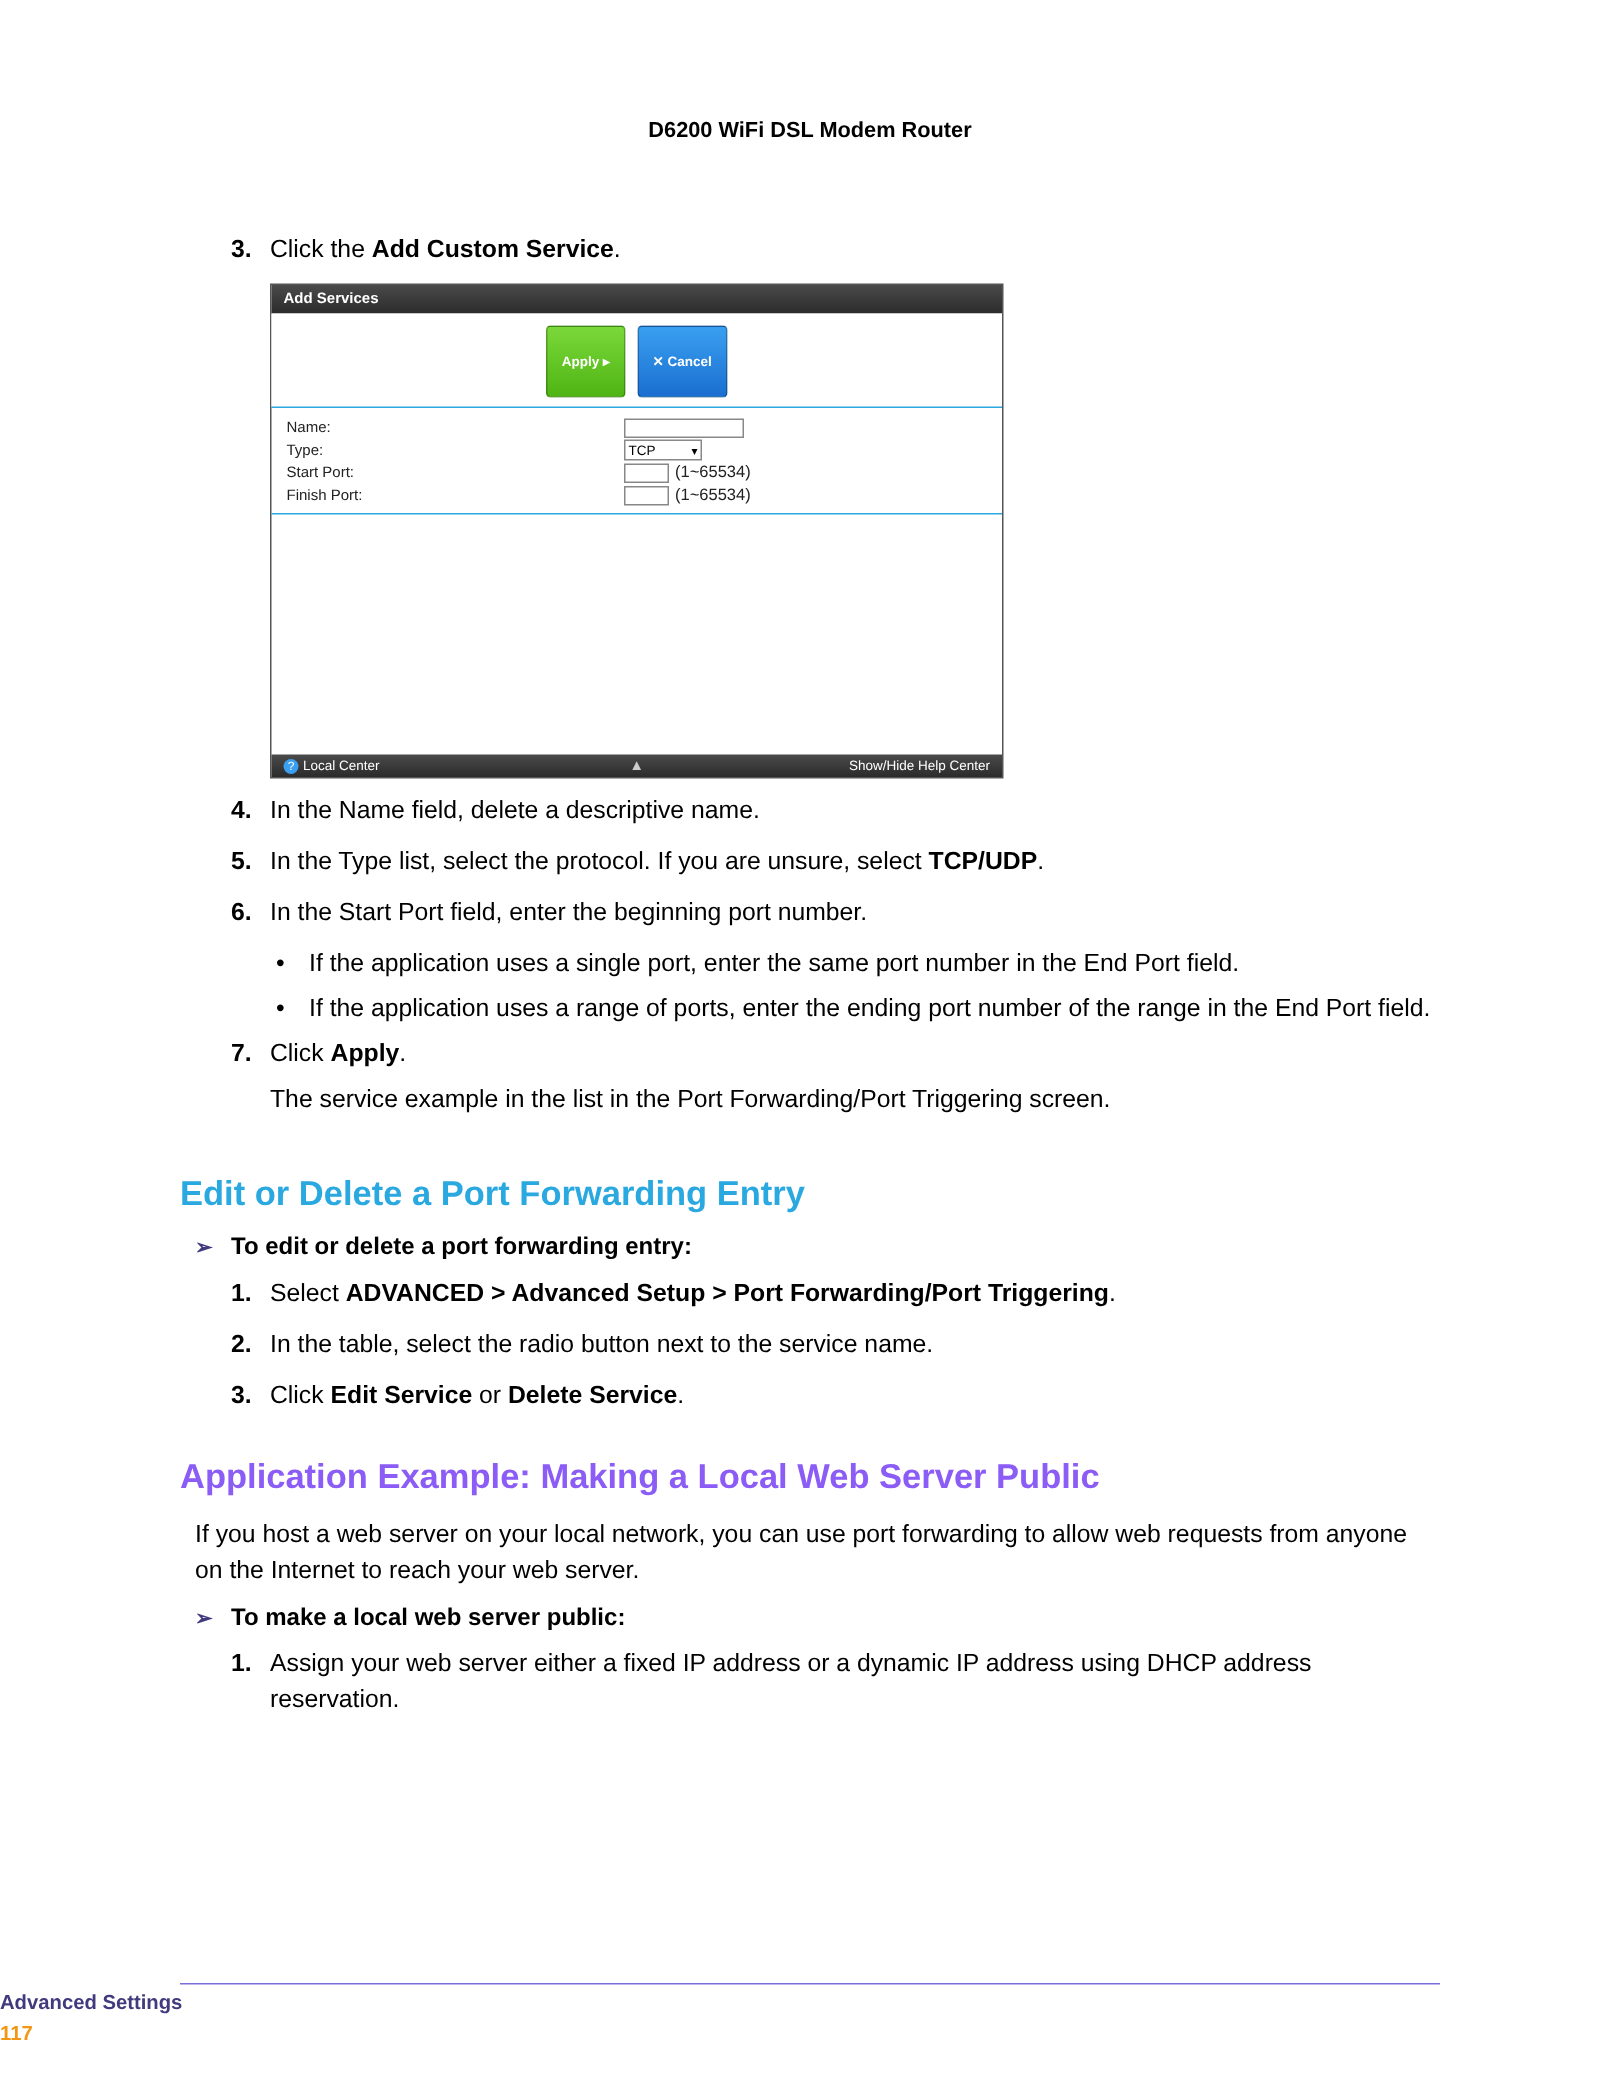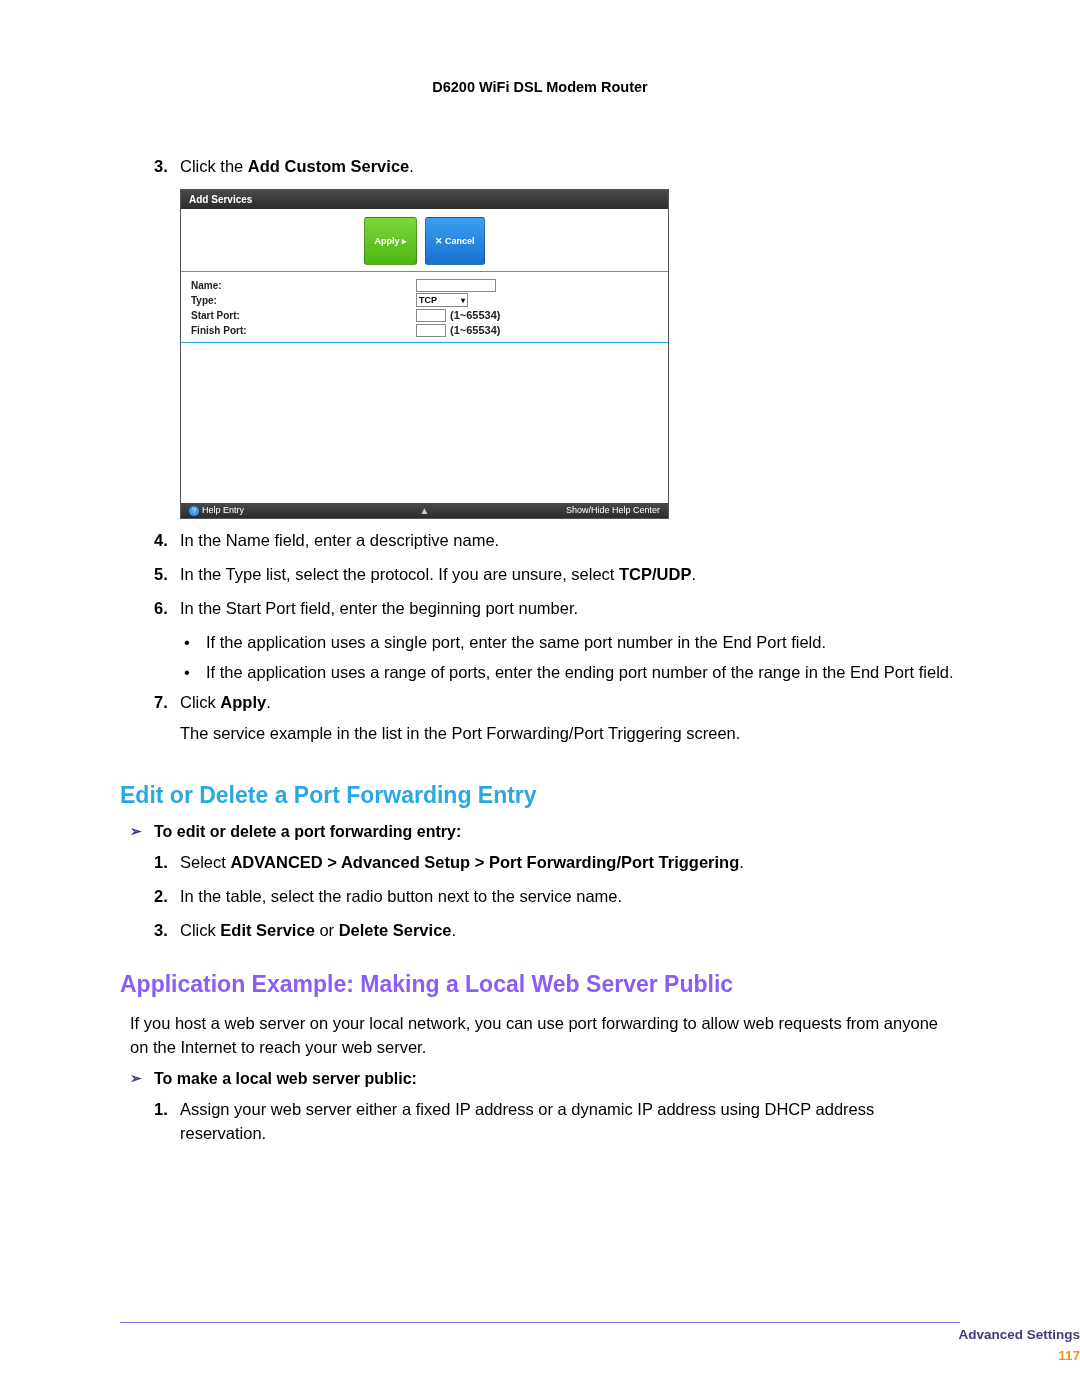--- a/index.html
+++ b/index.html
@@ -71,21 +71,21 @@
     color: #fff;
     padding: 18px 9px;
     border-radius: 3px;
     margin: 0 2px;
     font-weight: bold;
     border: 1px solid rgba(0,0,0,0.25);
   }
   .btn-apply { background: linear-gradient(#7bd83a,#4fb514); }
   .btn-cancel { background: linear-gradient(#3a9ff0,#1a6fd0); }
   .ss-divider { height:1px; background:#2aa8e0; margin:0; }
-  .ss-form { padding: 6px 10px 4px 10px; font-size: 10px; font-weight: bold; }
+  .ss-form { padding: 6px 10px 4px 10px; font-size: 10px; }
   .ss-form-row { display:flex; align-items:center; height:15px; }
   .ss-label { width: 225px; color:#222; }
   .ss-input {
     border:1px solid #888; background:#fff; height:13px;
   }
   .ss-input.name { width: 80px; }
   .ss-select {
     border:1px solid #888; background:#fff; height:14px;
     font-size:9px; padding:0 2px; display:inline-flex; align-items:center;
     width:52px; justify-content:space-between;
@@ -133,21 +133,21 @@
     margin: 0 0 10px 10px;
   }
   .footer-rule {
     border-top:1px solid #7a6fd8;
     margin: 0 120px;
     position:absolute;
     bottom:74px; left:0; right:0;
   }
   .footer-block {
     position:absolute; bottom:34px; left:0; right:0;
-    text-align:right;
+    text-align:left;
   }
   .footer-sec {
     color:#413a7e; font-weight:bold; font-size:13.5px;
     margin-bottom:6px;
   }
   .footer-page {
     color:#f39613; font-weight:bold; font-size:13.5px;
   }
 </style>
 </head>
@@ -190,30 +190,30 @@
         </div>
         <div class="ss-form-row">
           <div class="ss-label">Finish Port:</div>
           <span class="ss-port"></span>
           <span class="ss-range">(1~65534)</span>
         </div>
       </div>
       <div class="ss-divider"></div>
       <div class="ss-body-space"></div>
       <div class="ss-footer ss-footer-wrap">
-        <span><span class="qmark">?</span><span>Help Entry</span></span>
+        <span><span class="qmark">?</span><span>Local Center</span></span>
         <span class="arrow">▲</span>
         <span>Show/Hide Help Center</span>
       </div>
     </div>
   </div>
 
   <div class="step-row">
     <div class="step-num">4.</div>
-    <div class="step-body">In the Name field, enter a descriptive name.</div>
+    <div class="step-body">In the Name field, delete a descriptive name.</div>
   </div>
 
   <div class="step-row">
     <div class="step-num">5.</div>
     <div class="step-body">
       <span>In the Type list, select the protocol. If you are unsure, select </span><span class="bold">TCP/UDP</span><span>.</span>
     </div>
   </div>
 
   <div class="step-row">

